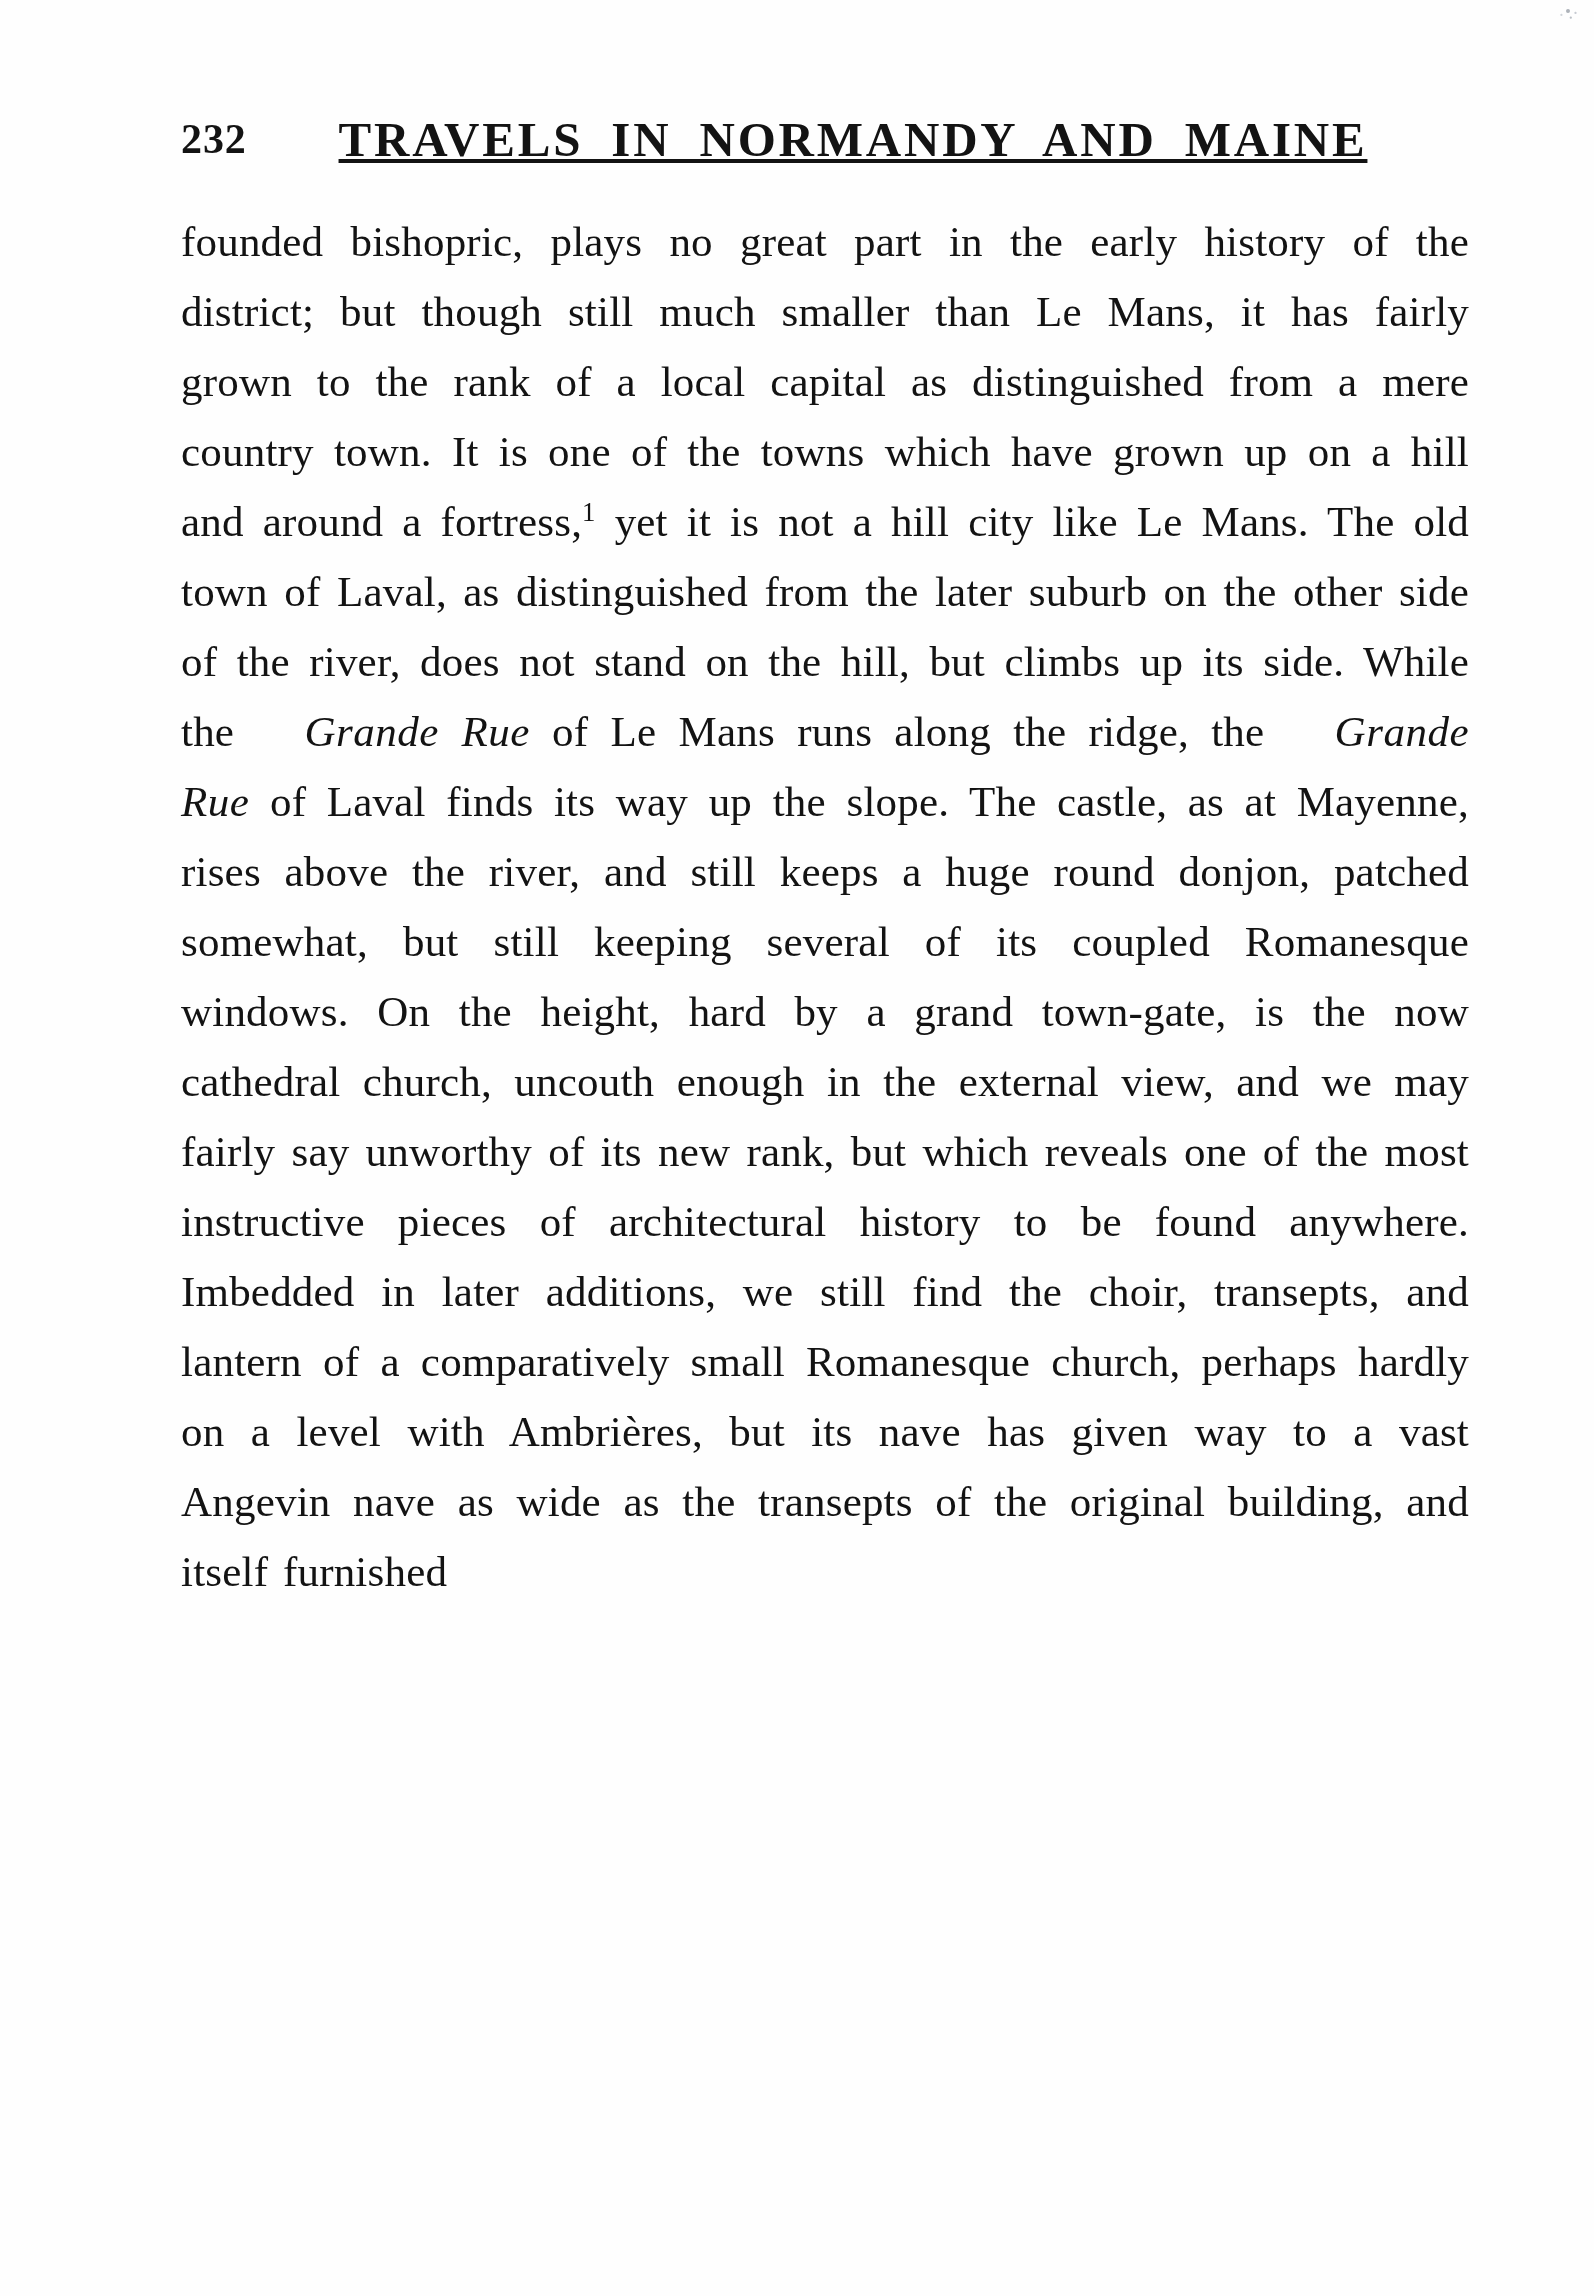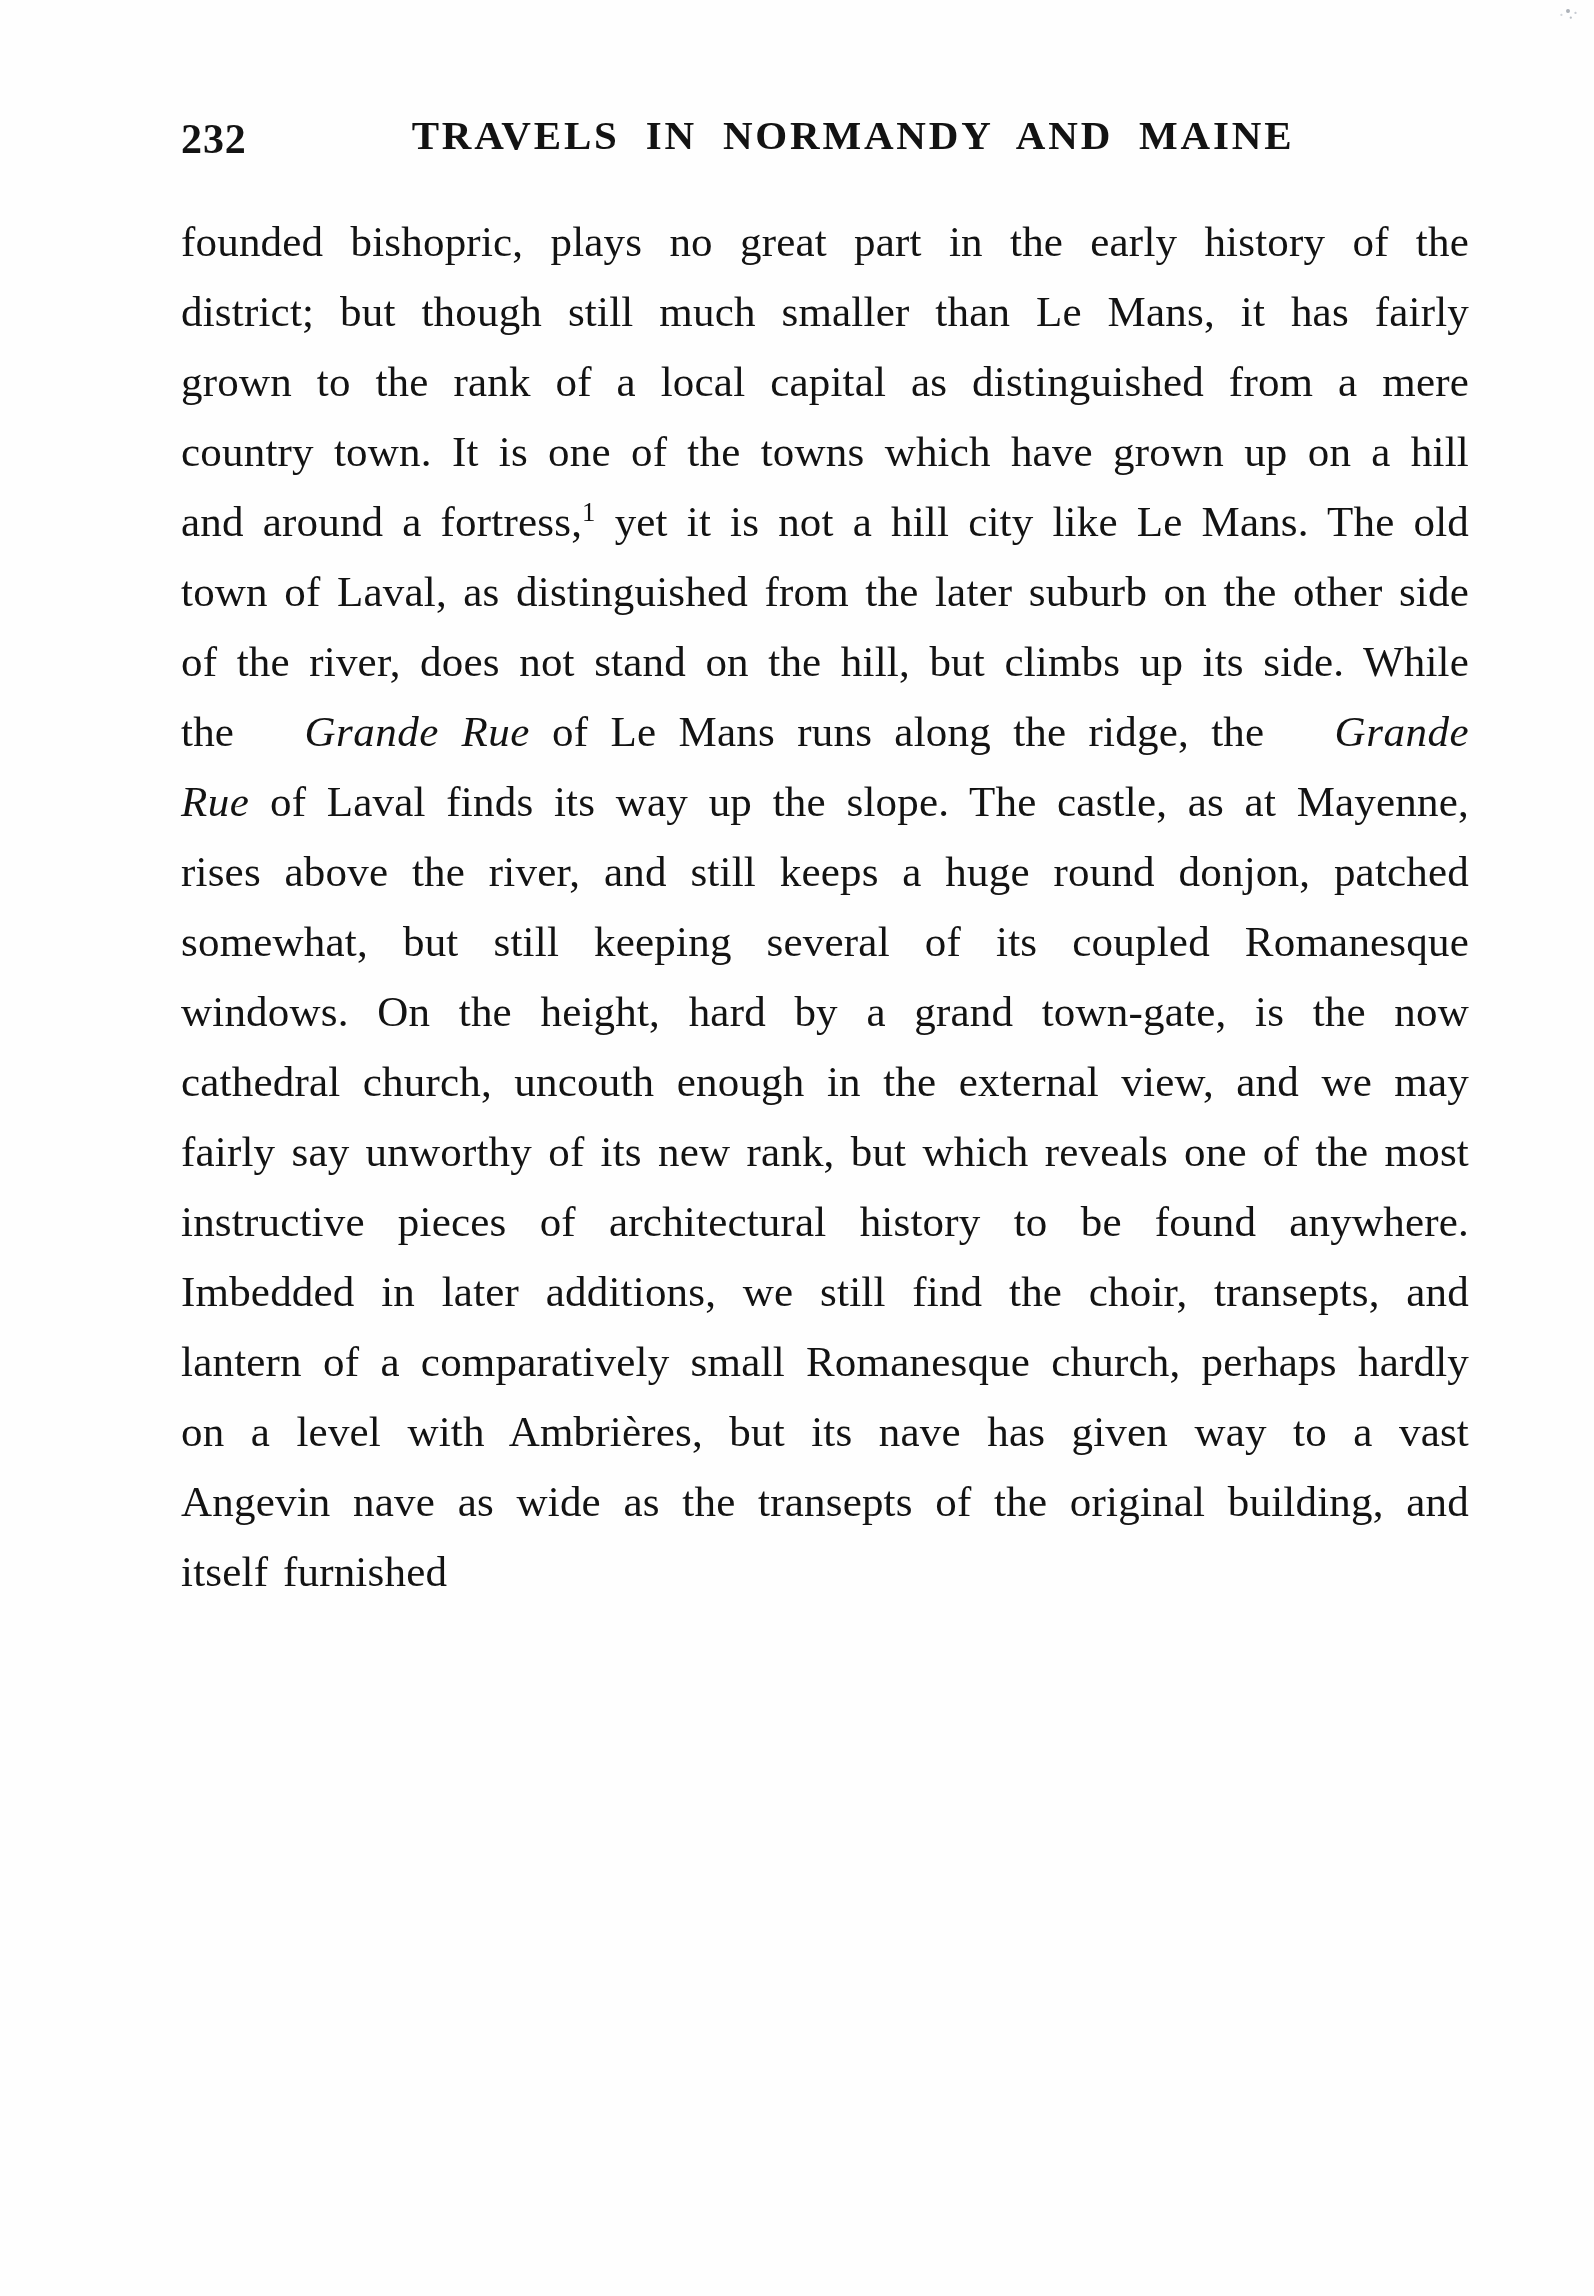--- a/index.html
+++ b/index.html
@@ -47,26 +47,27 @@
     position: absolute;
     left: 0;
     top: 3.8px;
     font-size: 42px;
     font-weight: bold;
     letter-spacing: 0.9px;
   }
 
   .running-title {
     text-align: center;
-    font-size: 41px;
+    font-size: 49px;
     font-weight: bold;
     letter-spacing: 2.8px;
     word-spacing: 13px;
     white-space: nowrap;
     padding-left: 56px;
+    text-decoration: underline;
   }
 
   .body-paragraph {
     font-size: 43px;
     line-height: 70px;
     text-align: justify;
     word-spacing: 3.8px;
     letter-spacing: 0.2px;
   }
 

